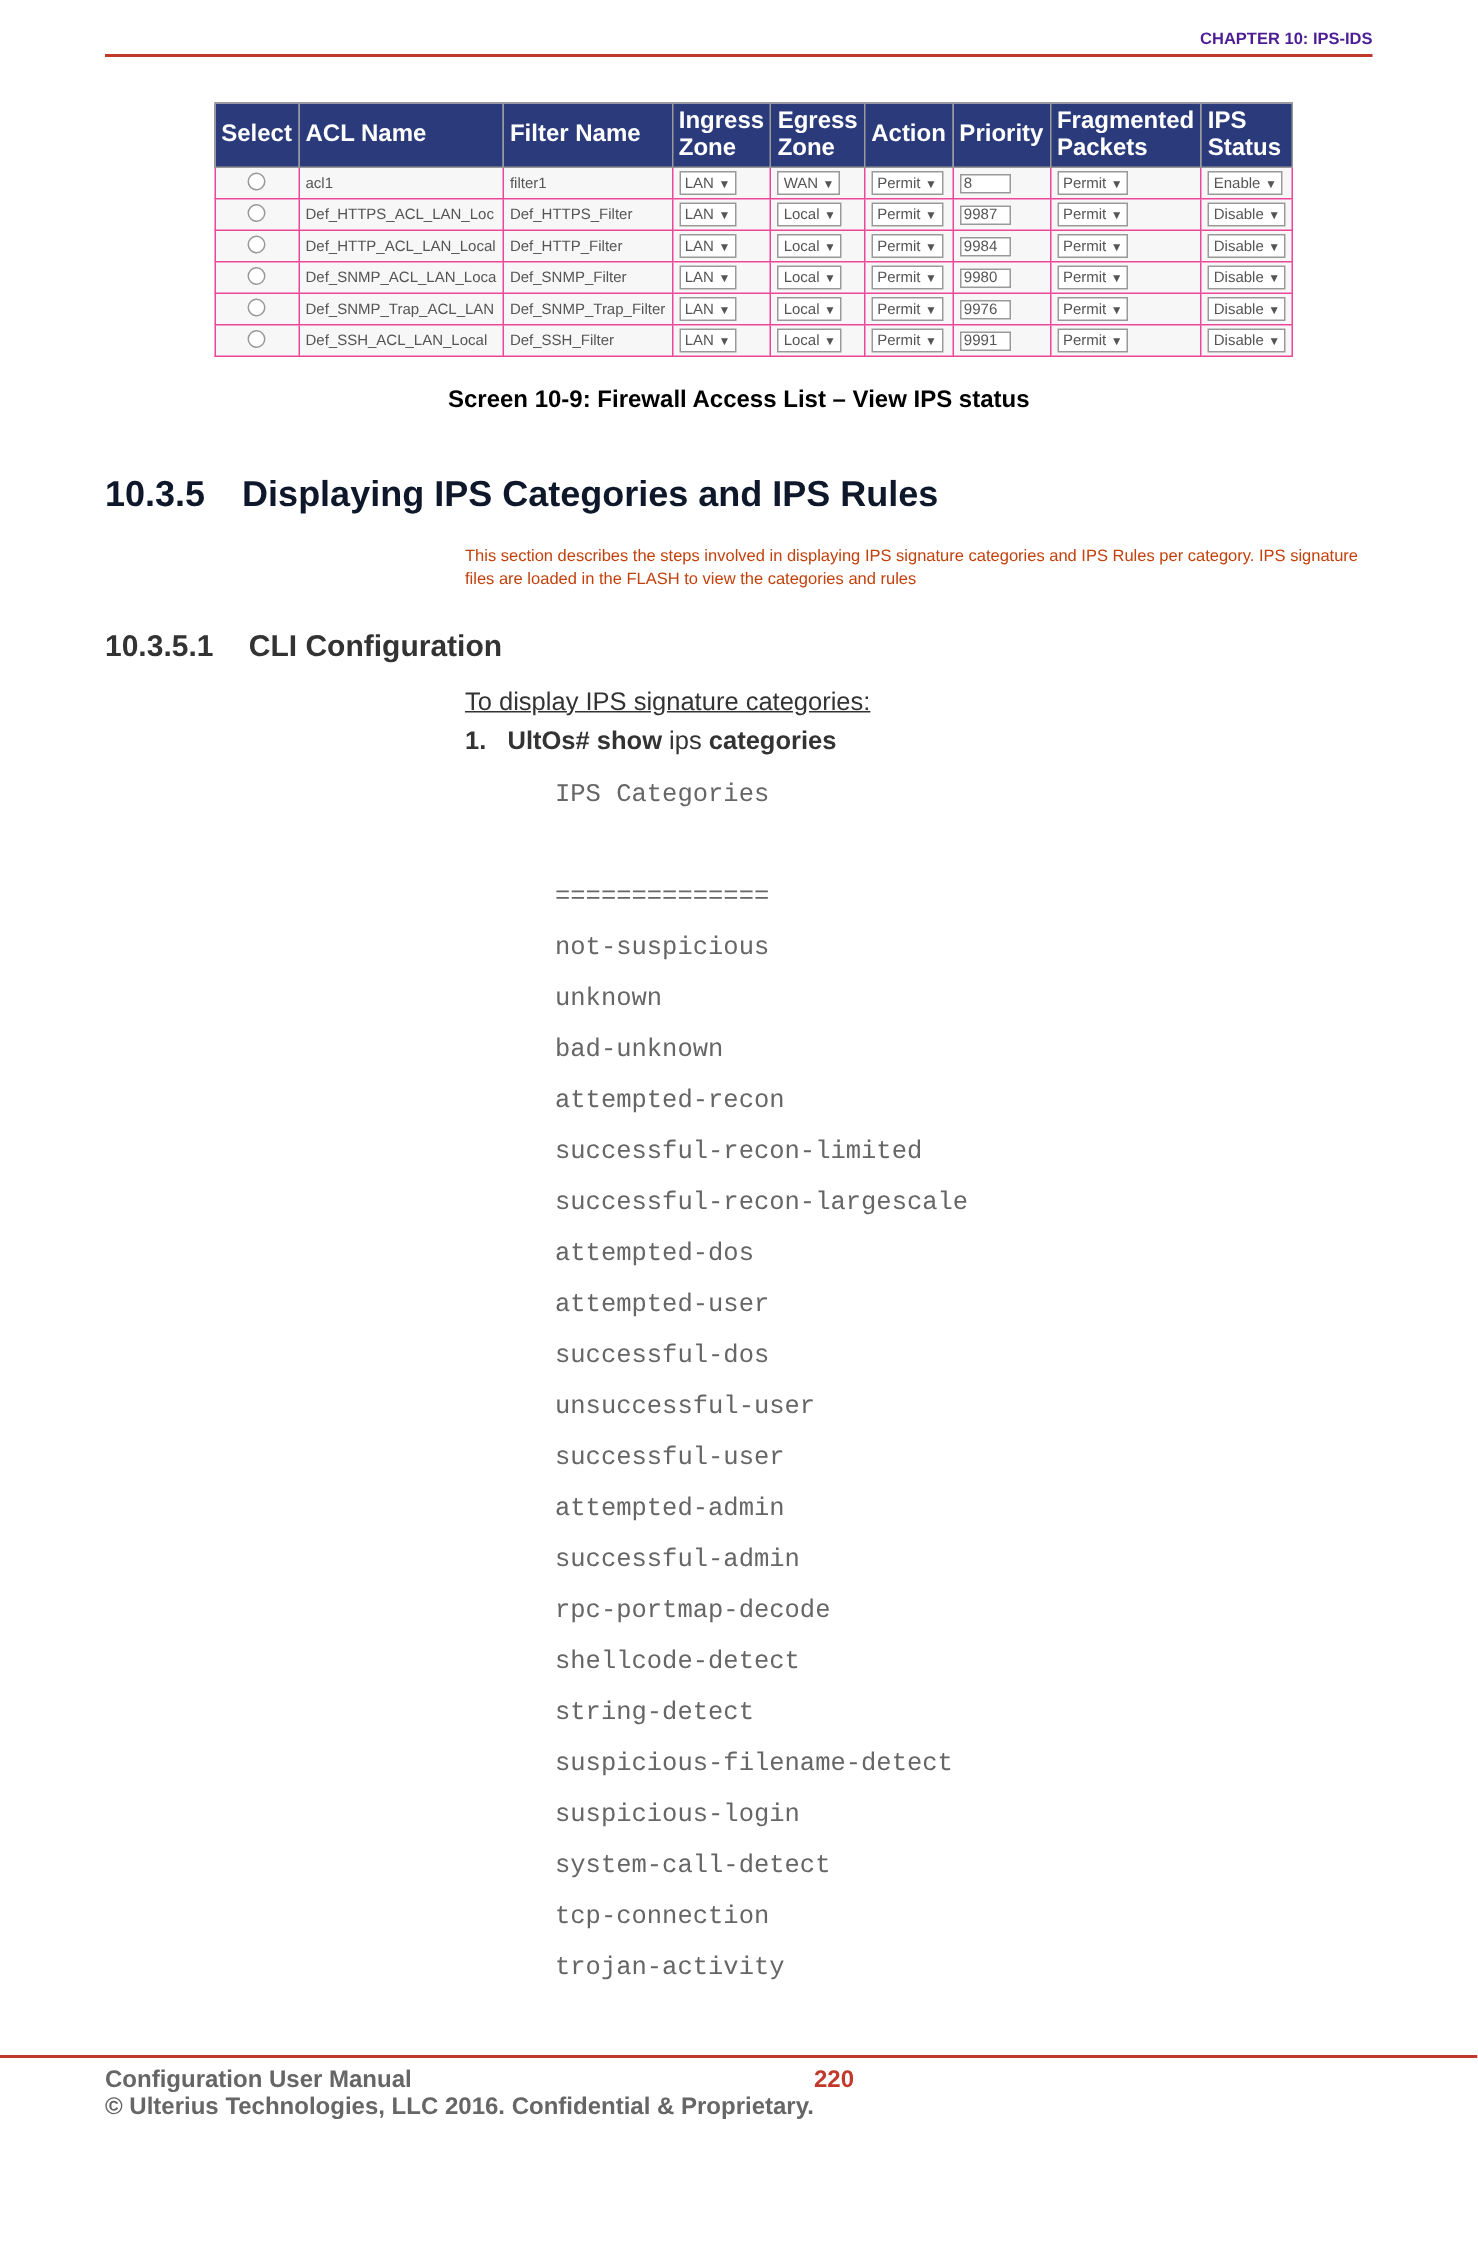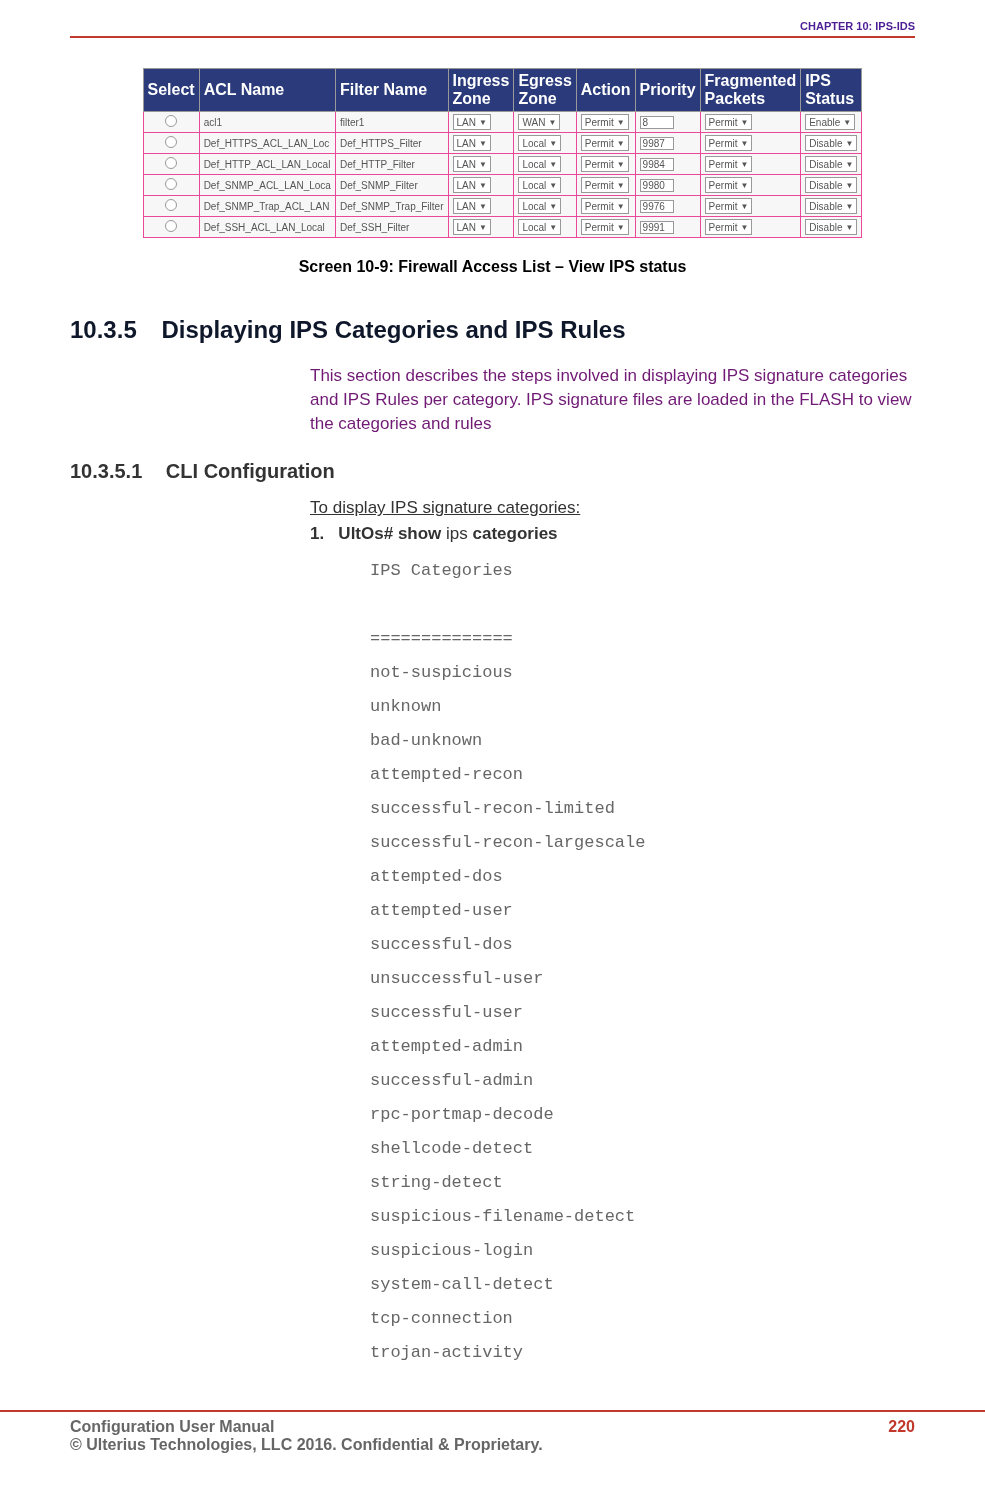--- a/index.html
+++ b/index.html
@@ -66,23 +66,23 @@
   h2.sec-heading {
     color: #0f172a;
     font-weight: bold;
     font-size: 24px;
     margin: 30px 0 20px 0;
   }
   .sec-num { display:inline-block; margin-right: 18px; }
 
   .body-text {
     margin-left: 240px;
-    font-size: 17px;
+    font-size: 11px;
     line-height: 1.4;
-    color: #701a75;
+    color: #c2410c;
     margin-bottom: 25px;
   }
 
   h3.sub-heading {
     color: #333;
     font-weight: bold;
     font-size: 20px;
     margin: 20px 0 15px 0;
   }
   .sub-num { display:inline-block; margin-right: 18px; }
@@ -107,21 +107,20 @@
     font-size: 17px;
     color: #666;
     line-height: 2.0;
   }
 
   .footer {
     border-top: 2px solid #c0392b;
     margin-top: 40px;
     padding: 6px 70px 20px 70px;
     display: flex;
-    justify-content: space-between;
     color: #666;
     font-weight: bold;
     font-size: 16px;
   }
   .footer .right { color:#c0392b; }
 </style>
 </head>
 <body>
 
 <div class="page">

